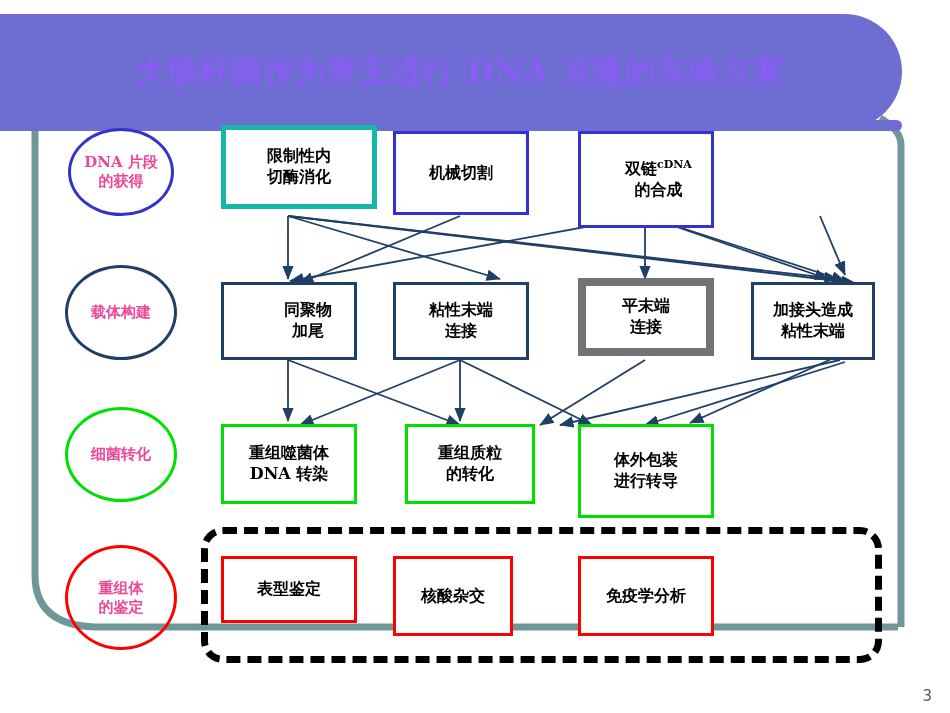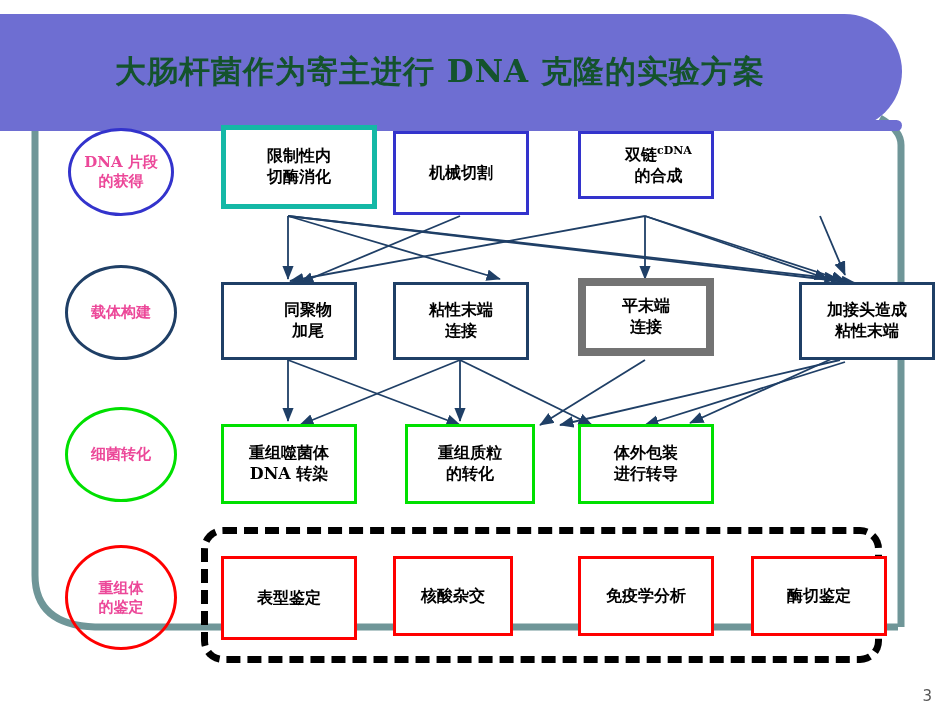--- a/index.html
+++ b/index.html
@@ -49,26 +49,27 @@
     border-top-right-radius: 6px;
     border-bottom-right-radius: 6px;
   }
   .banner-title {
     position: absolute;
     left: 0; top: 0;
     width: 880px; height: 115px;
     display: flex;
     align-items: center;
     justify-content: center;
-    color: #14532d;
+    color: #8b5cf6;
     font-family: "DejaVu Serif", "Liberation Serif", serif;
     font-weight: bold;
     font-size: 31px;
     letter-spacing: 1px;
     white-space: nowrap;
+    padding-left: 20px;
   }
 
   
   .stage-circle {
     position: absolute;
     border-radius: 50%;
     background: transparent;
     display: flex;
     align-items: center;
     justify-content: center;
@@ -204,21 +205,21 @@
     <span>
       <span>限制性内</span><br>
       <span>切酶消化</span>
     </span>
   </div>
 
   <div class="pbox" style="left:393px; top:131px; width:136px; height:84px; border:3px solid #3333CC;">
     <span>机械切割</span>
   </div>
 
-  <div class="pbox" style="left:578px; top:131px; width:136px; height:68px; border:3px solid #3333CC;padding-left:25px;">
+  <div class="pbox" style="left:578px; top:131px; width:136px; height:97px; border:3px solid #3333CC;padding-left:25px;">
     <span>
       <span>双链</span><span class="sup">cDNA</span><br>
       <span>的合成</span>
     </span>
   </div>
 
 
   <div class="pbox" style="left:221px; top:282px; width:136px; height:78px; border:3px solid #1F3F66;padding-left:38px;">
     <span>
       <span>同聚物</span><br>
@@ -233,61 +234,58 @@
     </span>
   </div>
 
   <div class="pbox" style="left:578px; top:278px; width:136px; height:78px; border:8px solid #737373;">
     <span>
       <span>平末端</span><br>
       <span>连接</span>
     </span>
   </div>
 
-  <div class="pbox" style="left:751px; top:282px; width:136px; height:78px; border:3px solid #1F3F66;margin-left:48px;">
+  <div class="pbox" style="left:751px; top:282px; width:124px; height:78px; border:3px solid #1F3F66;">
     <span>
       <span>加接头造成</span><br>
       <span>粘性末端</span>
     </span>
   </div>
 
   <div class="pbox" style="left:221px; top:424px; width:136px; height:80px; border:3px solid #00E000;">
     <span>
       <span>重组噬菌体</span><br>
       <span>DNA 转染</span>
     </span>
   </div>
 
   <div class="pbox" style="left:405px; top:424px; width:130px; height:80px; border:3px solid #00E000;">
     <span>
       <span>重组质粒</span><br>
       <span>的转化</span>
     </span>
   </div>
 
-  <div class="pbox" style="left:578px; top:424px; width:136px; height:80px; border:3px solid #00E000;justify-content:center;">
+  <div class="pbox" style="left:578px; top:424px; width:136px; height:94px; border:3px solid #00E000;justify-content:center;">
     <span>
       <span>体外包装</span><br>
       <span>进行转导</span>
     </span>
   </div>
 
   <div class="dashed-box"></div>
 
-  <div class="pbox" style="left:221px; top:556px; width:136px; height:84px; border:3px solid #FF0000;">
+  <div class="pbox" style="left:221px; top:556px; width:136px; height:67px; border:3px solid #FF0000;">
     <span>表型鉴定</span>
   </div>
 
   <div class="pbox" style="left:393px; top:556px; width:120px; height:80px; border:3px solid #FF0000;">
     <span>核酸杂交</span>
   </div>
 
   <div class="pbox" style="left:578px; top:556px; width:136px; height:80px; border:3px solid #FF0000;">
     <span>免疫学分析</span>
   </div>
 
-  <div class="pbox" style="left:751px; top:556px; width:136px; height:80px; border:3px solid #FF0000;">
-    <span>酶切鉴定</span>
-  </div>
 
   <div class="page-number">3</div>
 
 </div>
 
 </body></html>

